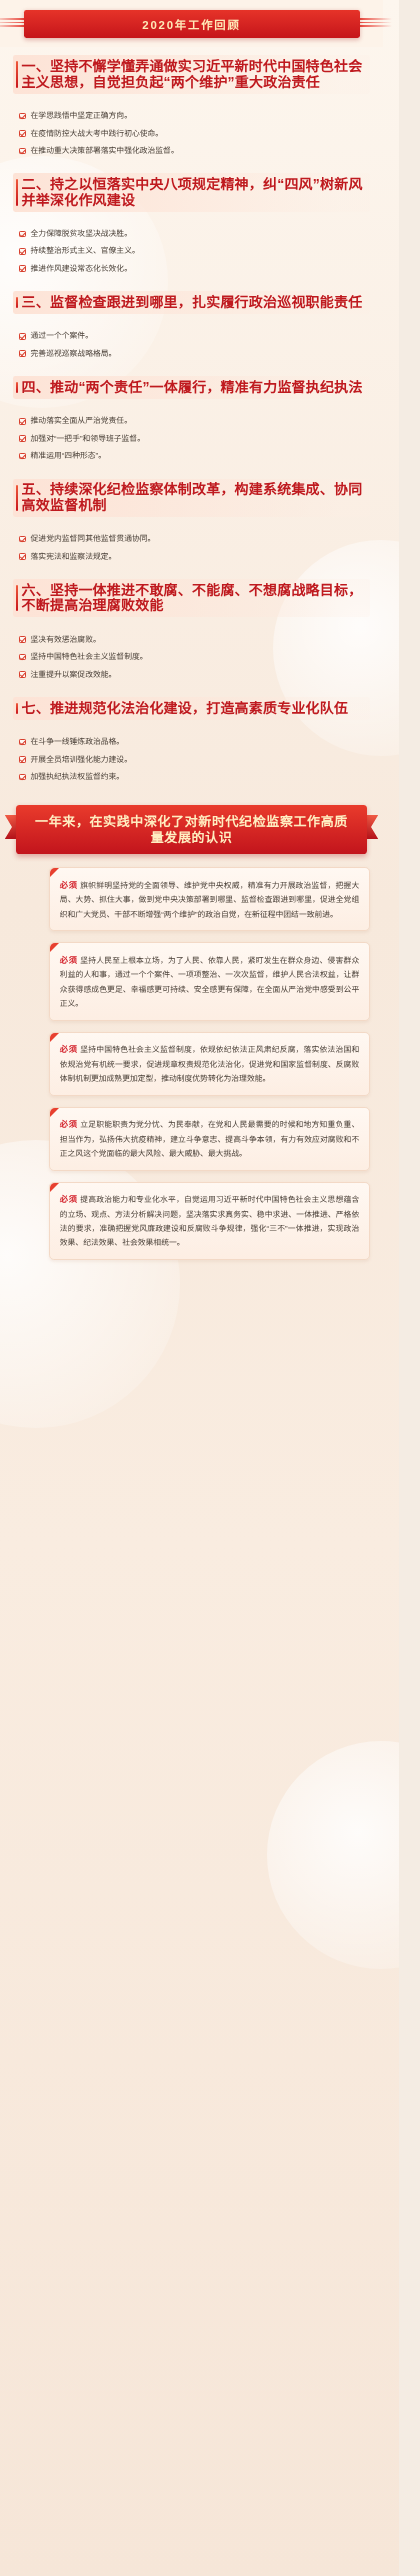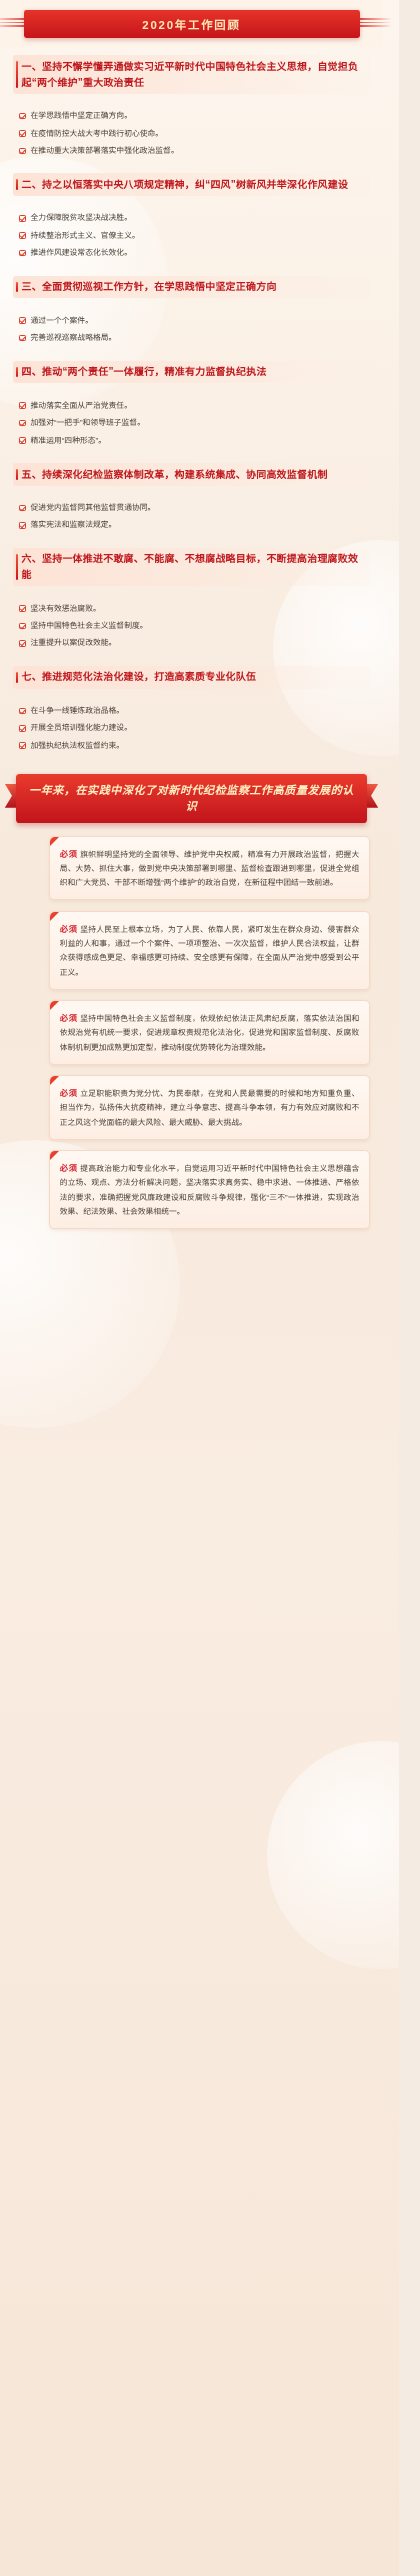--- a/index.html
+++ b/index.html
@@ -92,21 +92,21 @@
     z-index: 2;
     padding: 8.4px 13.2px 0 13.2px;
   }
   .sec-card {
     margin-bottom: 9.6px;
     position: relative;
   }
   .sec-head {
     position: relative;
     color: #bf1a1f;
-    font-size: 10px;
+    font-size: 14px;
     font-weight: bold;
     line-height: 15.6px;
     padding: 3.6px 6px 3.6px 8.4px;
     background: linear-gradient(90deg, #fde3d6 0%, rgba(253,238,228,0.25) 92%);
     border-radius: 2.4px;
     letter-spacing: 0.2px;
   }
   .sec-head:before {
     content: "";
     position: absolute;
@@ -157,25 +157,24 @@
   .mid-banner {
     position: relative;
     background: linear-gradient(180deg, #e93b2c 0%, #c2141c 100%);
     border-radius: 3.6px;
     padding: 8.4px 13.2px;
     text-align: center;
     box-shadow: 0 2.4px 5.4px rgba(168, 26, 26, 0.3);
   }
   .mid-banner-text {
     color: #ffeec1;
-    font-size: 11px;
+    font-size: 13px;
     font-weight: bold;
     line-height: 16px;
     letter-spacing: 0.6px;
-    font-style: italic;
   }
   .mid-banner:before, .mid-banner:after {
     content: "";
     position: absolute;
     top: 9.6px;
     width: 15.6px;
     height: 24px;
     background: linear-gradient(180deg, #f05b45, #b3121a);
     z-index: -1;
   }
@@ -282,21 +281,21 @@
           <span class="bullet-text">持续整治形式主义、官僚主义。</span>
         </div>
         <div class="bullet-row">
           <span class="bullet-mark"></span>
           <span class="bullet-text">推进作风建设常态化长效化。</span>
         </div>
       </div>
     </div>
 
     <div class="sec-card">
-      <div class="sec-head">三、全面贯彻巡视工作方针，在学思践悟中坚定正确方向</div>
+      <div class="sec-head">三、监督检查跟进到哪里，扎实履行政治巡视职能责任</div>
       <div class="sec-body">
         <div class="bullet-row">
           <span class="bullet-mark"></span>
           <span class="bullet-text">通过一个个案件。</span>
         </div>
         <div class="bullet-row">
           <span class="bullet-mark"></span>
           <span class="bullet-text">完善巡视巡察战略格局。</span>
         </div>
       </div>

